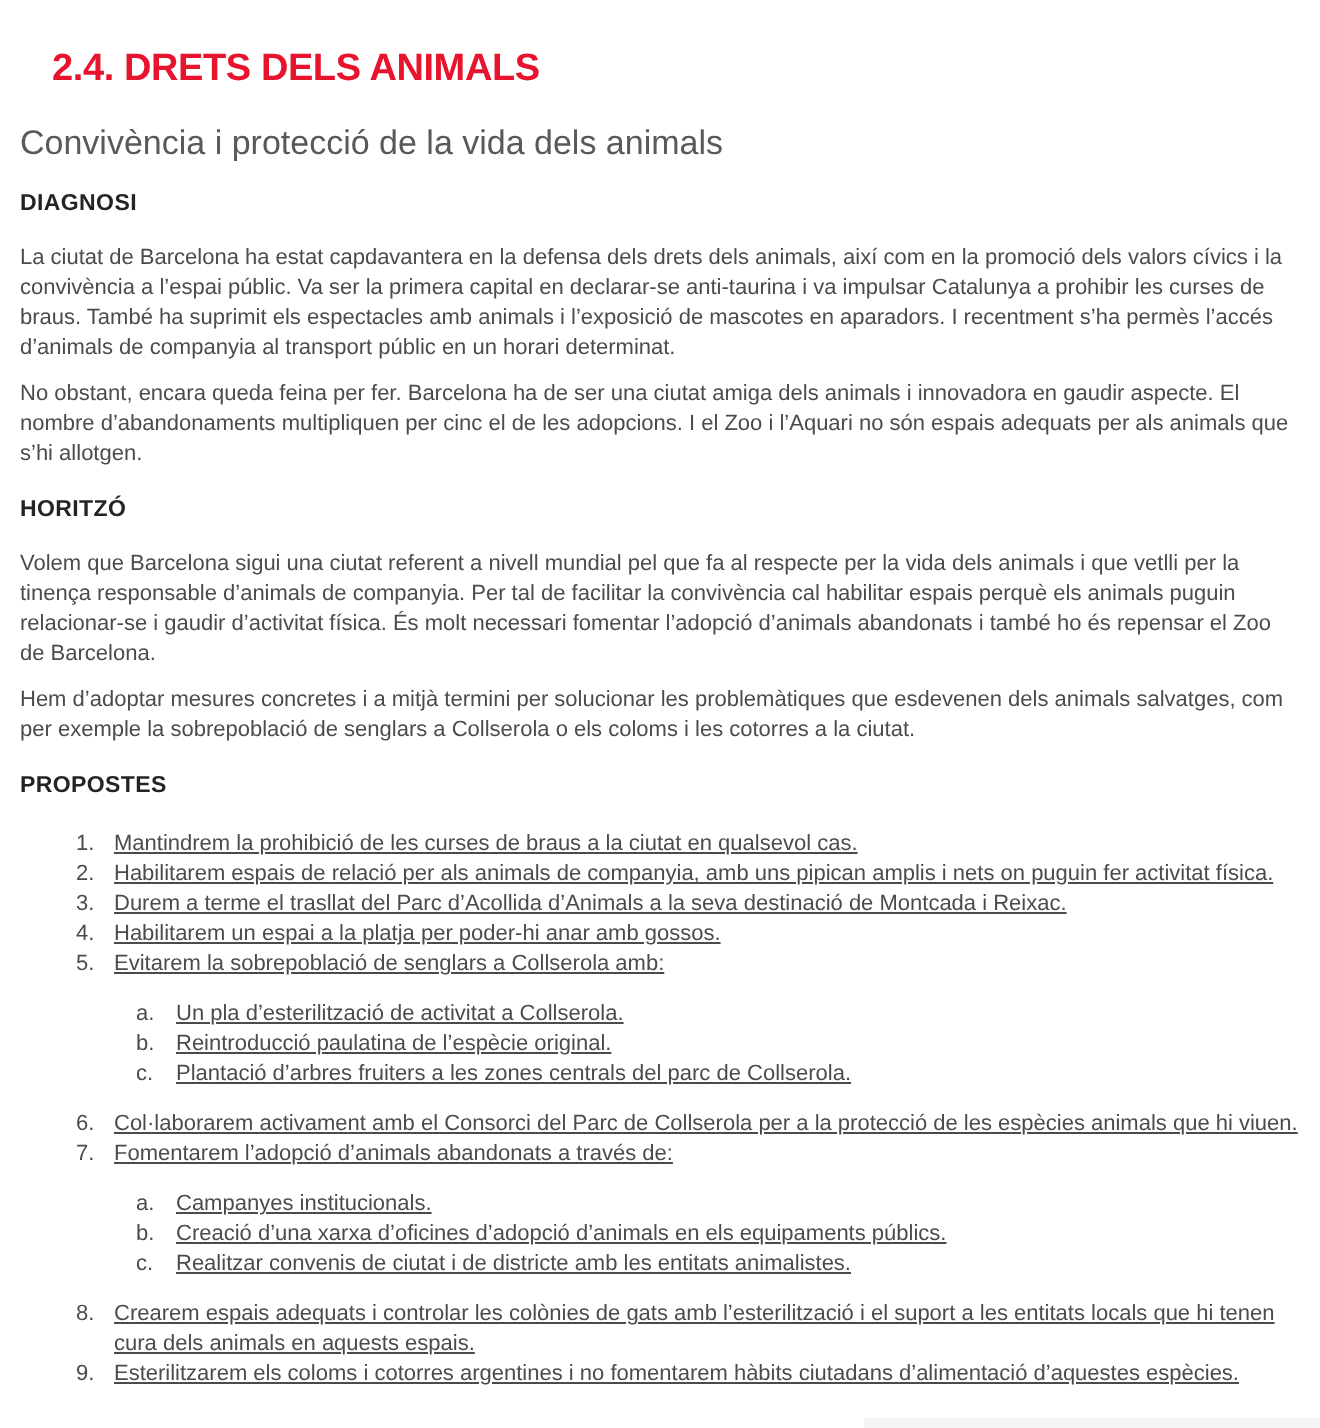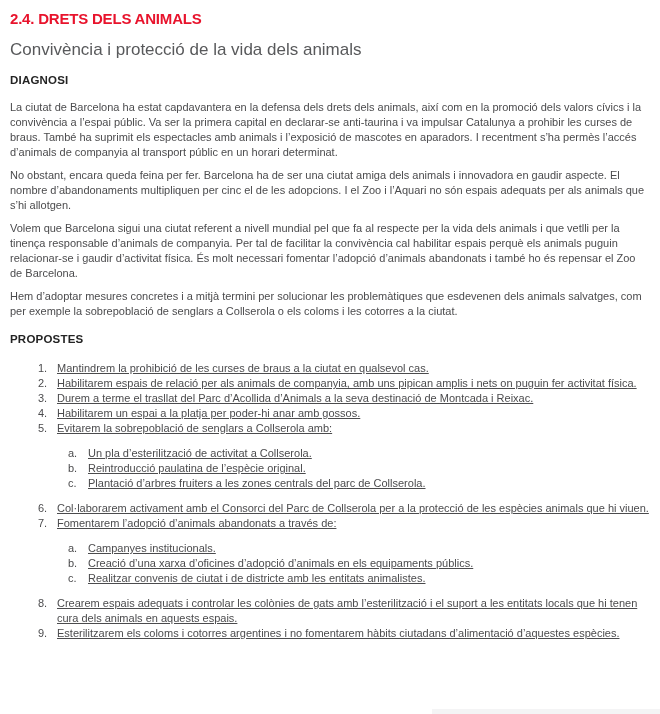--- a/index.html
+++ b/index.html
@@ -7,22 +7,22 @@
     position: relative;
     width: 660px;
     height: 714px;
     box-sizing: border-box;
     padding: 8px 10px 0 10px;
     background: #ffffff;
     font-family: "Liberation Sans", "DejaVu Sans", sans-serif;
     overflow: hidden;
   }
   .title {
-    margin: 0;
-    font-size: 15px;
+    margin: 16px;
+    font-size: 19px;
     line-height: 22px;
     font-weight: 800;
     letter-spacing: -0.2px;
     color: #e8132c;
   }
   .subtitle {
     margin: 10px 0 0 0;
     font-size: 17px;
     line-height: 20px;
     font-weight: 400;
@@ -73,20 +73,21 @@
 
 <div class="page">
 
   <h1 class="title">2.4. DRETS DELS ANIMALS</h1>
   <h2 class="subtitle">Convivència i protecció de la vida dels animals</h2>
 
   <h3 class="section-heading">DIAGNOSI</h3>
   <p class="para">La ciutat de Barcelona ha estat capdavantera en la defensa dels drets dels animals, així com en la promoció dels valors cívics i la convivència a l’espai públic. Va ser la primera capital en declarar-se anti-taurina i va impulsar Catalunya a prohibir les curses de braus. També ha suprimit els espectacles amb animals i l’exposició de mascotes en aparadors. I recentment s’ha permès l’accés d’animals de companyia al transport públic en un horari determinat.</p>
   <p class="para">No obstant, encara queda feina per fer. Barcelona ha de ser una ciutat amiga dels animals i innovadora en gaudir aspecte. El nombre d’abandonaments multipliquen per cinc el de les adopcions. I el Zoo i l’Aquari no són espais adequats per als animals que s’hi allotgen.</p>
 
+  <h3 class="section-heading">HORITZÓ</h3>
   <p class="para">Volem que Barcelona sigui una ciutat referent a nivell mundial pel que fa al respecte per la vida dels animals i que vetlli per la tinença responsable d’animals de companyia. Per tal de facilitar la convivència cal habilitar espais perquè els animals puguin relacionar-se i gaudir d’activitat física. És molt necessari fomentar l’adopció d’animals abandonats i també ho és repensar el Zoo de Barcelona.</p>
   <p class="para">Hem d’adoptar mesures concretes i a mitjà termini per solucionar les problemàtiques que esdevenen dels animals salvatges, com per exemple la sobrepoblació de senglars a Collserola o els coloms i les cotorres a la ciutat.</p>
 
   <h3 class="section-heading">PROPOSTES</h3>
 
   <div class="proposals">
 
     <div class="list-item">
       <span class="marker">1.</span>
       <span class="item-text">Mantindrem la prohibició de les curses de braus a la ciutat en qualsevol cas.</span>

